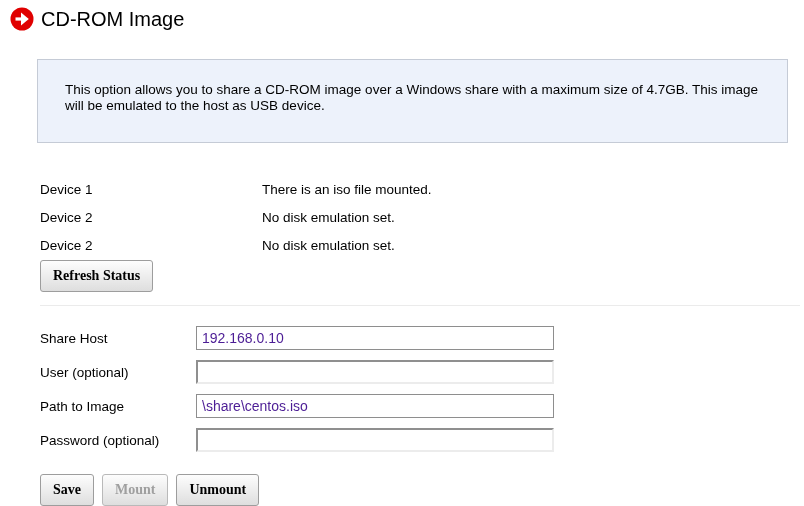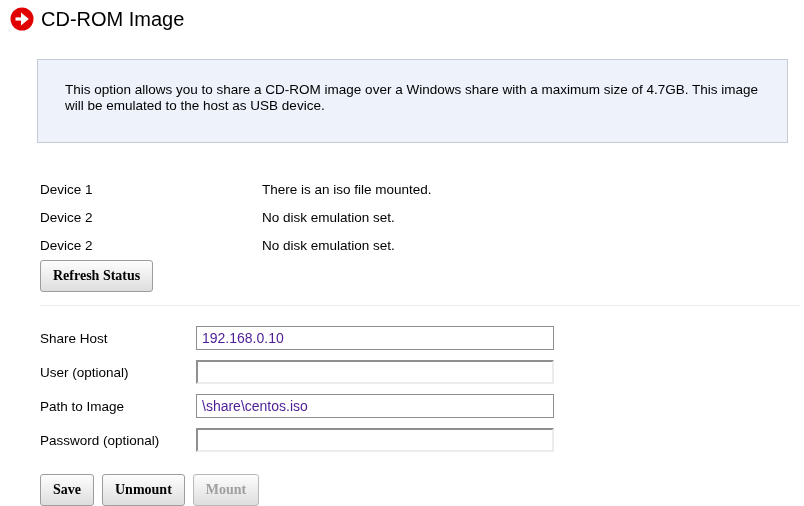--- a/index.html
+++ b/index.html
@@ -156,15 +156,15 @@
     <input type="text" class="text-input input-flat" value="\share\centos.iso" style="">
   </div>
   <div class="form-row">
     <span class="form-label">Password (optional)</span>
     <input type="password" class="text-input input-inset" value="" style="">
   </div>
 </div>
 
 <div class="action-row">
   <button class="btn">Save</button>
+  <button class="btn disabled" disabled="">Mount</button>
   <button class="btn">Unmount</button>
-  <button class="btn disabled" disabled="">Mount</button>
 </div>
 
 </body></html>

